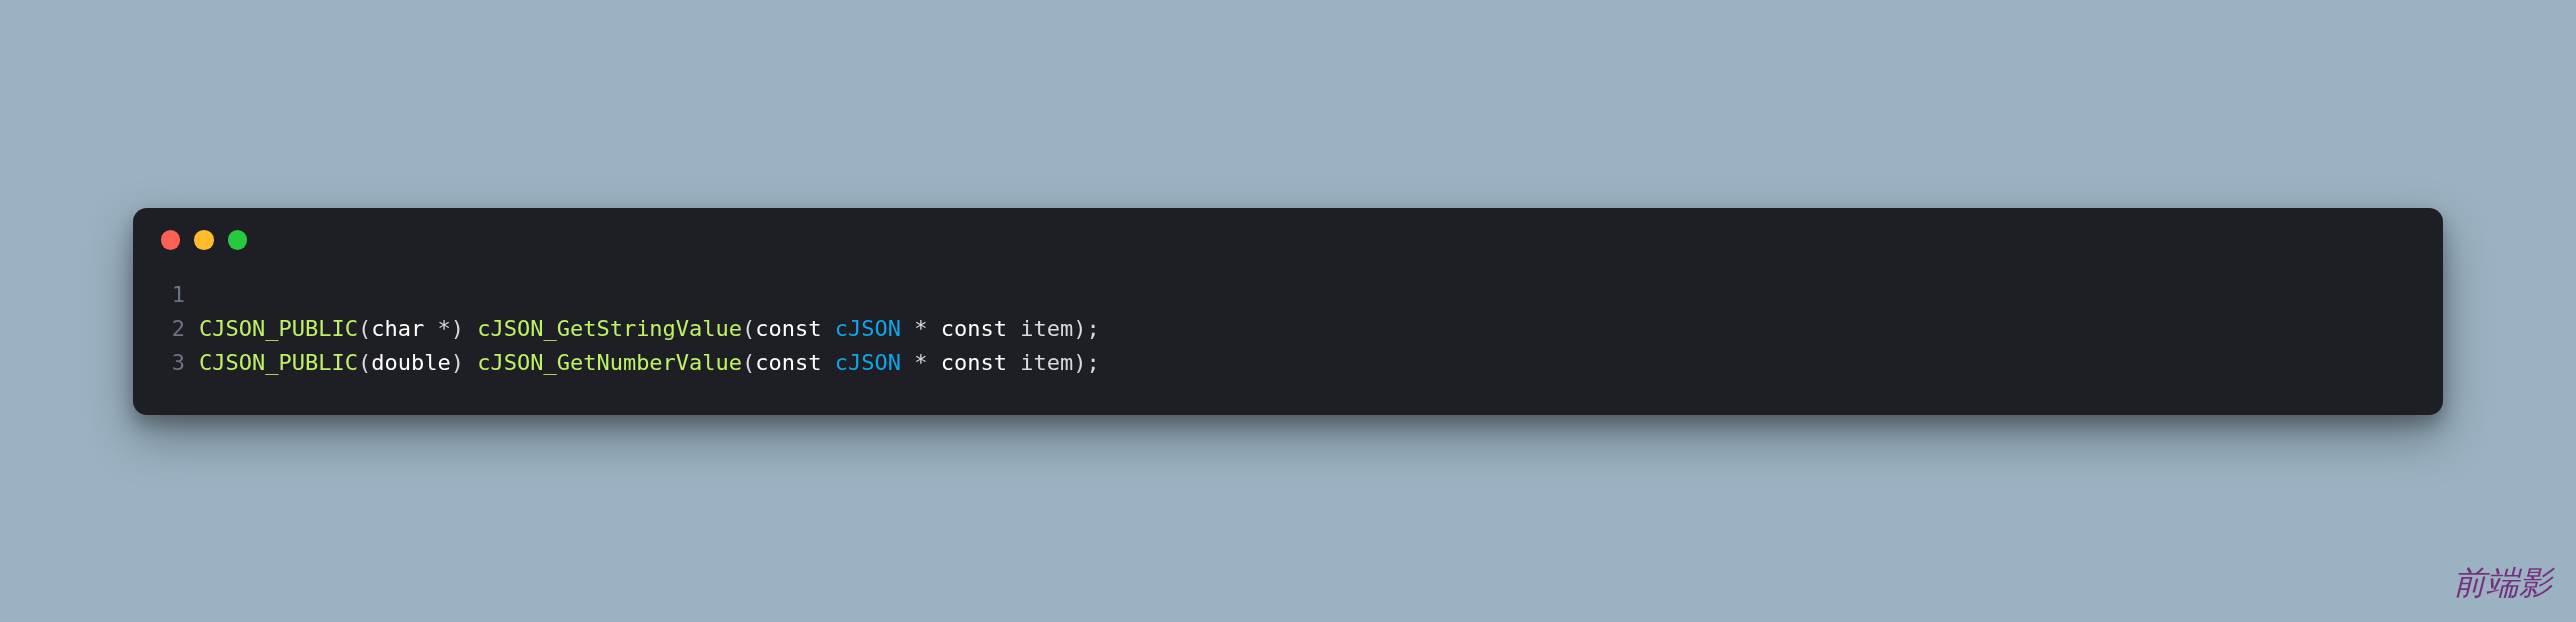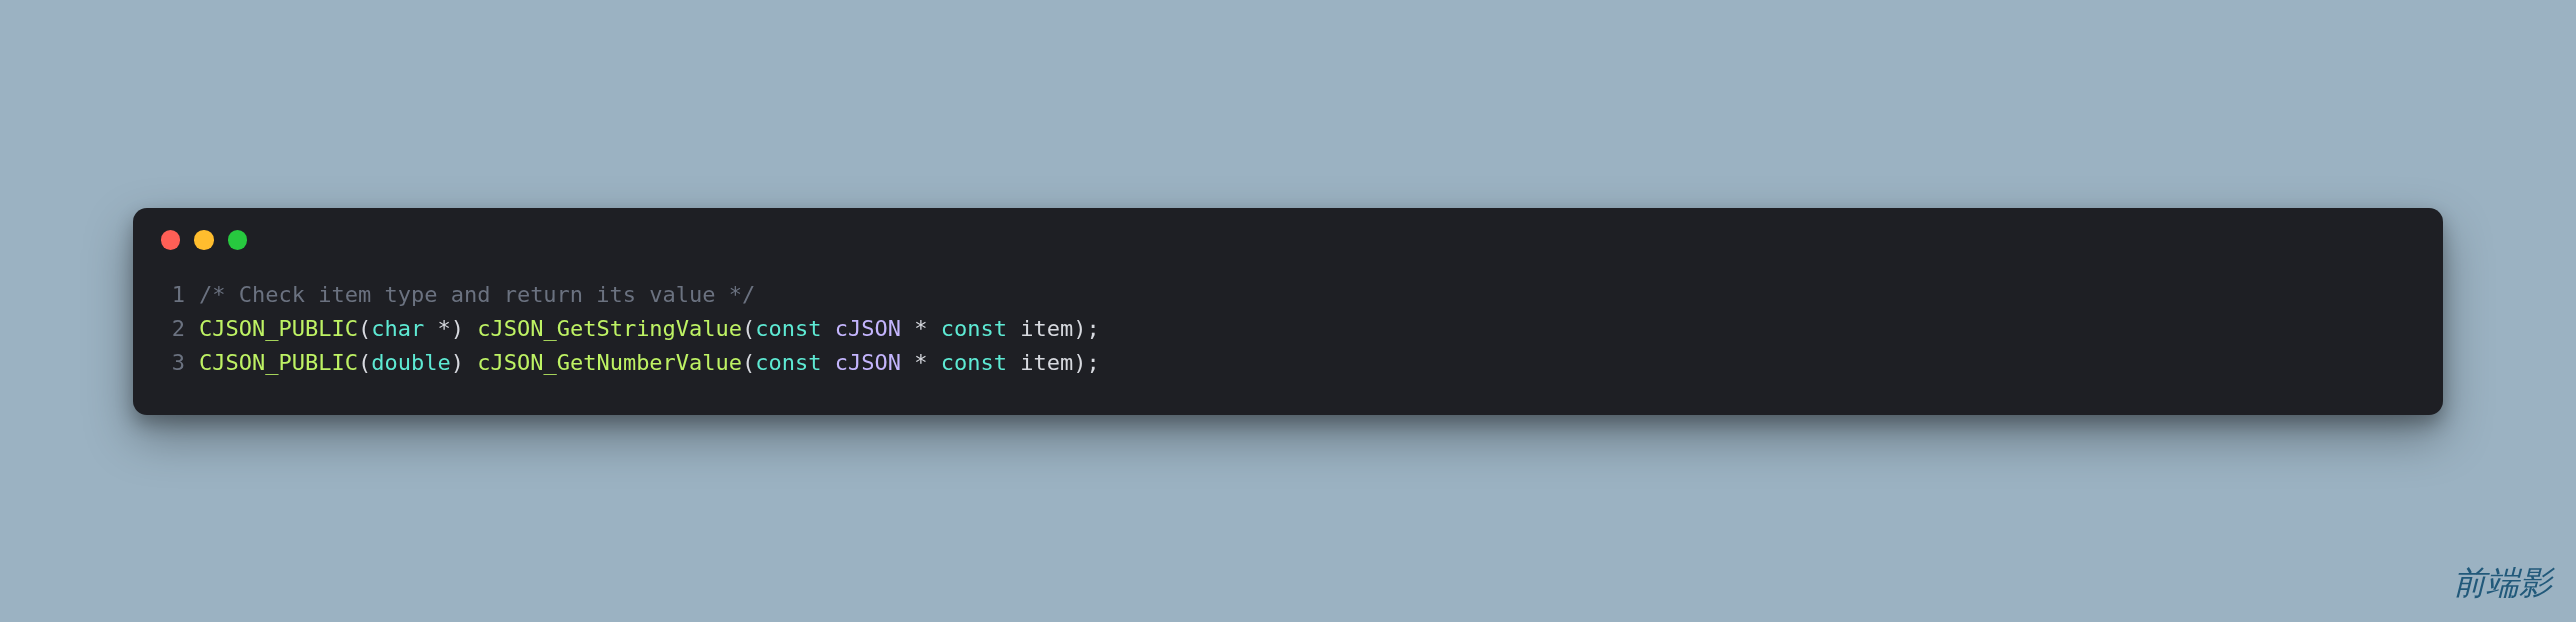--- a/index.html
+++ b/index.html
@@ -46,46 +46,46 @@
   .lineno {
     color: #6b7280;
     width: 38px;
     text-align: right;
     padding-right: 14px;
     flex-shrink: 0;
     user-select: none;
   }
   .tok-comment { color: #6b7280; }
   .tok-func    { color: #bef264; }
-  .tok-keyword { color: #5eead4; text-align: center; }
-  .tok-type    { color: #c4b5fd; }
+  .tok-keyword { color: #ffffff; text-align: center; }
+  .tok-type    { color: #0ea5e9; }
   .tok-default { color: #d7d9df; }
   .tok-punc    { color: #d7d9df; }
   .watermark {
     position: absolute;
     right: 24px;
     bottom: 17.3px;
-    color: #0c4a6e;
+    color: #701a75;
     font-family: "KaiTi","STKaiti","DFKai-SB",serif;
     font-size: 33px;
     font-style: italic;
     opacity: 0.85;
     pointer-events: none;
   }
 </style>
 </head>
 <body>
 
 <div class="code-window">
   <div class="titlebar">
     <div class="traffic-dot traffic-red"></div>
     <div class="traffic-dot traffic-yellow"></div>
     <div class="traffic-dot traffic-green"></div>
   </div>
   <div class="code-area" id="code-area">
-      <div class="code-line"><span class="lineno">1</span><span><span class="tok-comment">/* Check item type and return its value */</span></span></div>
+      <div class="code-line"><span class="lineno">1</span></div>
       <div class="code-line"><span class="lineno">2</span><span><span class="tok-func">CJSON_PUBLIC</span><span class="tok-punc">(</span><span class="tok-keyword">char</span><span class="tok-default"> *</span><span class="tok-punc">) </span><span class="tok-func">cJSON_GetStringValue</span><span class="tok-punc">(</span><span class="tok-keyword">const</span><span class="tok-default"> </span><span class="tok-type">cJSON</span><span class="tok-default"> * </span><span class="tok-keyword">const</span><span class="tok-default"> item</span><span class="tok-punc">);</span></span></div>
       <div class="code-line"><span class="lineno">3</span><span><span class="tok-func">CJSON_PUBLIC</span><span class="tok-punc">(</span><span class="tok-keyword">double</span><span class="tok-punc">) </span><span class="tok-func">cJSON_GetNumberValue</span><span class="tok-punc">(</span><span class="tok-keyword">const</span><span class="tok-default"> </span><span class="tok-type">cJSON</span><span class="tok-default"> * </span><span class="tok-keyword">const</span><span class="tok-default"> item</span><span class="tok-punc">);</span></span></div>
     </div>
 </div>
 
 <div class="watermark">前端影</div>
 
 
 </body></html>

